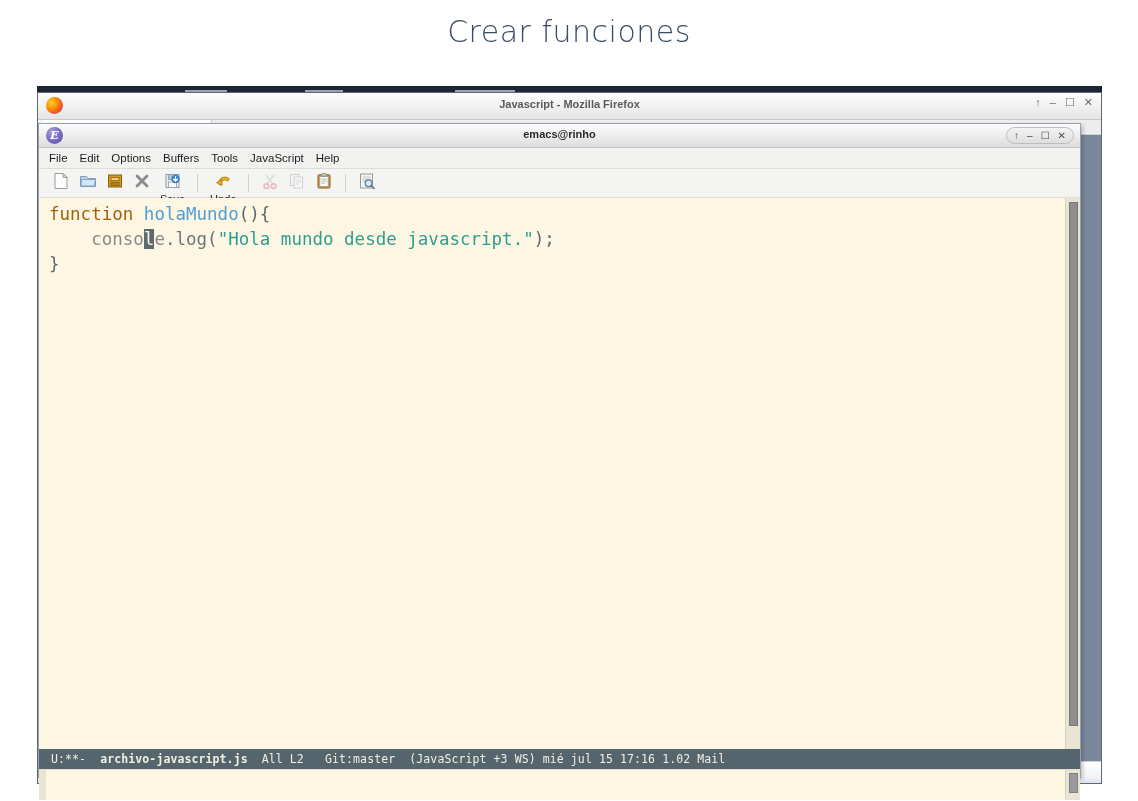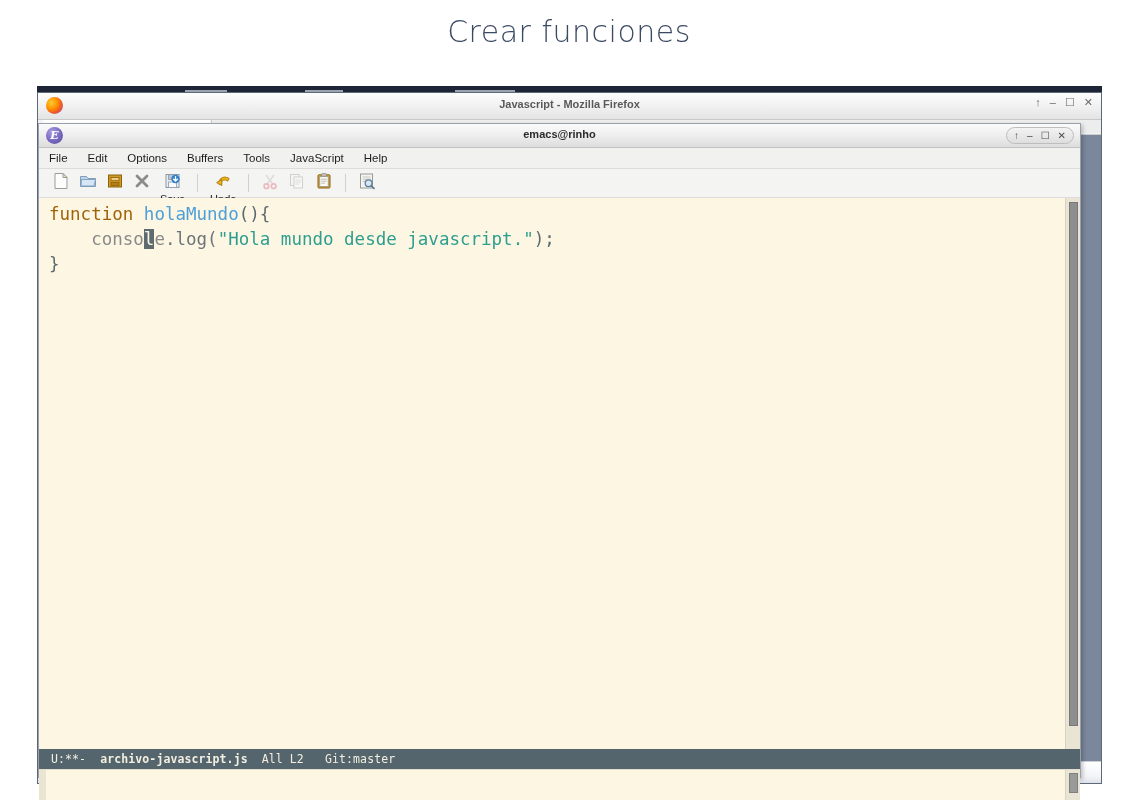--- a/index.html
+++ b/index.html
@@ -183,21 +183,21 @@
   .em-winbtns span { line-height: 13px; }
 
   
   .em-menubar {
     height: 20px;
     background: #f1f1ef;
     border-bottom: 1px solid #dcdcd8;
     display: flex;
     align-items: center;
     padding-left: 8px;
-    gap: 16px;
+    gap: 8px;
   }
   .em-menubar .mi {
     font-size: 11.5px;
     color: #1d1d1d;
     padding: 1px 2px;
     white-space: nowrap;
   }
 
   
   .em-toolbar {
@@ -510,21 +510,21 @@
     <div class="em-buffer">
       <pre class="code"><span class="t-kw">function</span><span> </span><span class="t-fn">holaMundo</span><span class="t-punct">(){</span>
 <span>    </span><span class="t-obj">conso</span><span class="cursor-block">l</span><span class="t-obj">e</span><span class="t-prop">.log(</span><span class="t-str">"Hola mundo desde javascript."</span><span class="t-punct">);</span>
 <span class="t-punct">}</span></pre>
 
       <div class="buf-scroll">
         <div class="thumb"></div>
       </div>
     </div>
 
-    <div class="em-modeline"><span>U:**-</span><span>&nbsp;&nbsp;</span><span class="ml-bold">archivo-javascript.js</span><span>&nbsp;&nbsp;</span><span>All L2</span><span>&nbsp;&nbsp;&nbsp;</span><span>Git:master</span><span>&nbsp;&nbsp;</span></div>
+    <div class="em-modeline"><span>U:**-</span><span>&nbsp;&nbsp;</span><span class="ml-bold">archivo-javascript.js</span><span>&nbsp;&nbsp;</span><span>All L2</span><span>&nbsp;&nbsp;&nbsp;</span><span>Git:master</span><span>&nbsp;&nbsp;</span><span>(JavaScript +3 WS) mié jul 15 17:16 1.02 Mail</span></div>
 
     <div class="em-minibuffer">
       <div class="mb-left-tick"></div>
       <div class="mb-scroll">
         <div class="thumb"></div>
       </div>
     </div>
 
   </div>
 </div>

